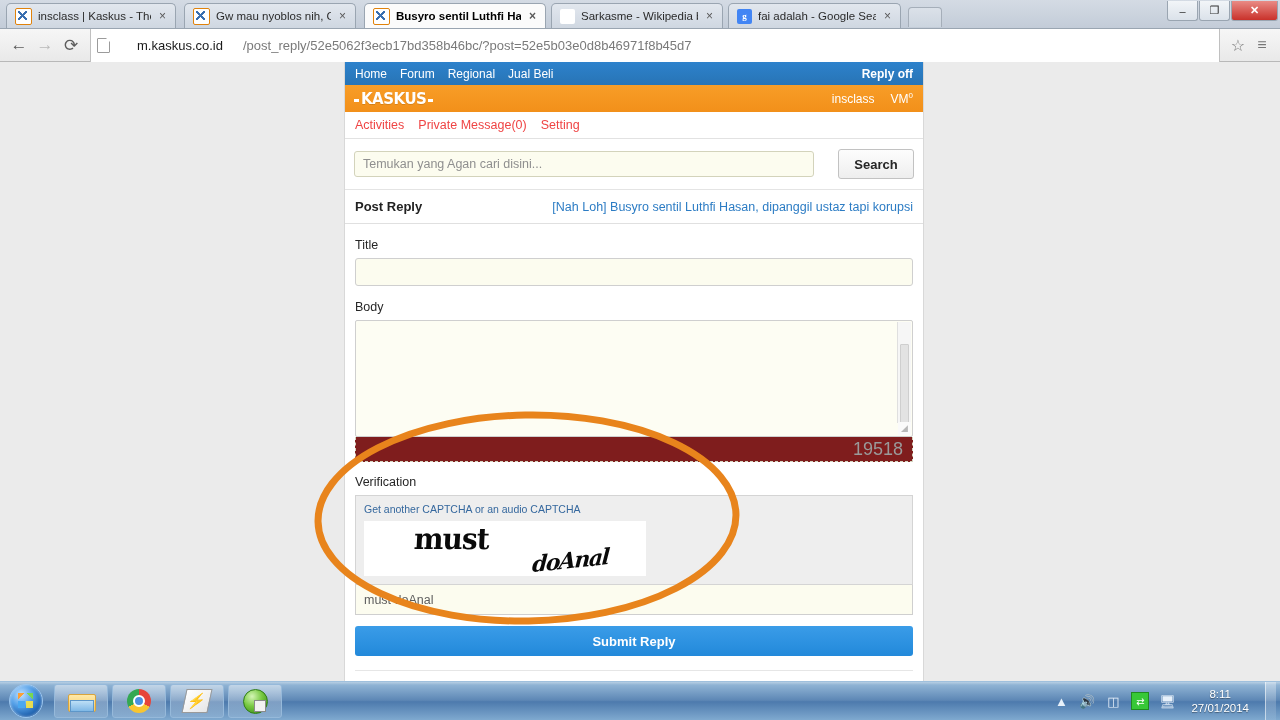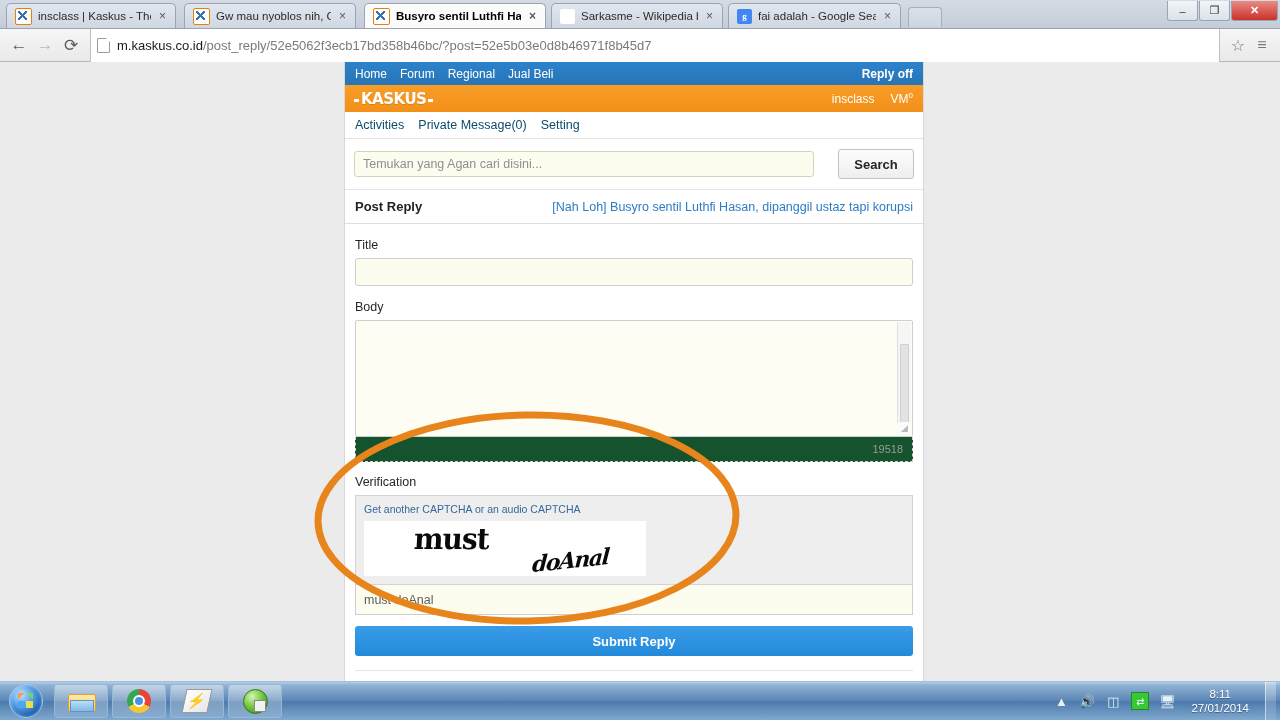--- a/index.html
+++ b/index.html
@@ -144,20 +144,21 @@
     height: 39px;
     margin: 0 6px;
     background: #fff;
     border: 1px solid #c0c0c0;
     border-radius: 2px;
     display: flex;
     align-items: center;
     padding: 0 6px;
     box-sizing: border-box;
     font-size: 13px;
+    gap: 20px;
   }
   .omnibox .pageicon {
     width: 11px; height: 13px;
     border: 1px solid #9b9b9b;
     border-radius: 1px;
     margin-right: 7px;
     background: #fff;
     position: relative;
     flex: 0 0 auto;
   }
@@ -257,21 +258,21 @@
   .k-subnav {
     height: 27px;
     display: flex;
     align-items: center;
     padding: 0 10px;
     box-sizing: border-box;
     border-bottom: 1px solid #e2e2e2;
     font-size: 12.5px;
   }
   .k-subnav a {
-    color: #0c4a6e;
+    color: #ef4444;
     text-decoration: none;
     margin-right: 14px;
     white-space: nowrap;
   }
 
   .k-searchrow {
     display: flex;
     align-items: center;
     padding: 10px 9px;
     gap: 24px;
@@ -394,28 +395,28 @@
     width: 13px; height: 13px;
     background: #fafafa;
     color: #b8b8b8;
     font-size: 9px;
     line-height: 13px;
     text-align: center;
   }
   .k-counter {
     border: 1px dashed #d5d5c0;
     border-top: none;
-    background: #14532d;
+    background: #7f1d1d;
     height: 25px;
     display: flex;
     align-items: center;
     justify-content: flex-end;
     padding: 0 9px;
     box-sizing: border-box;
-    font-size: 11px;
+    font-size: 18px;
     color: #9a9a9a;
   }
 
   .k-captcha-box {
     border: 1px solid #d4d4d4;
     background: #eeeeee;
     padding: 7px 8px 8px 8px;
     box-sizing: border-box;
     margin-bottom: 0;
   }

